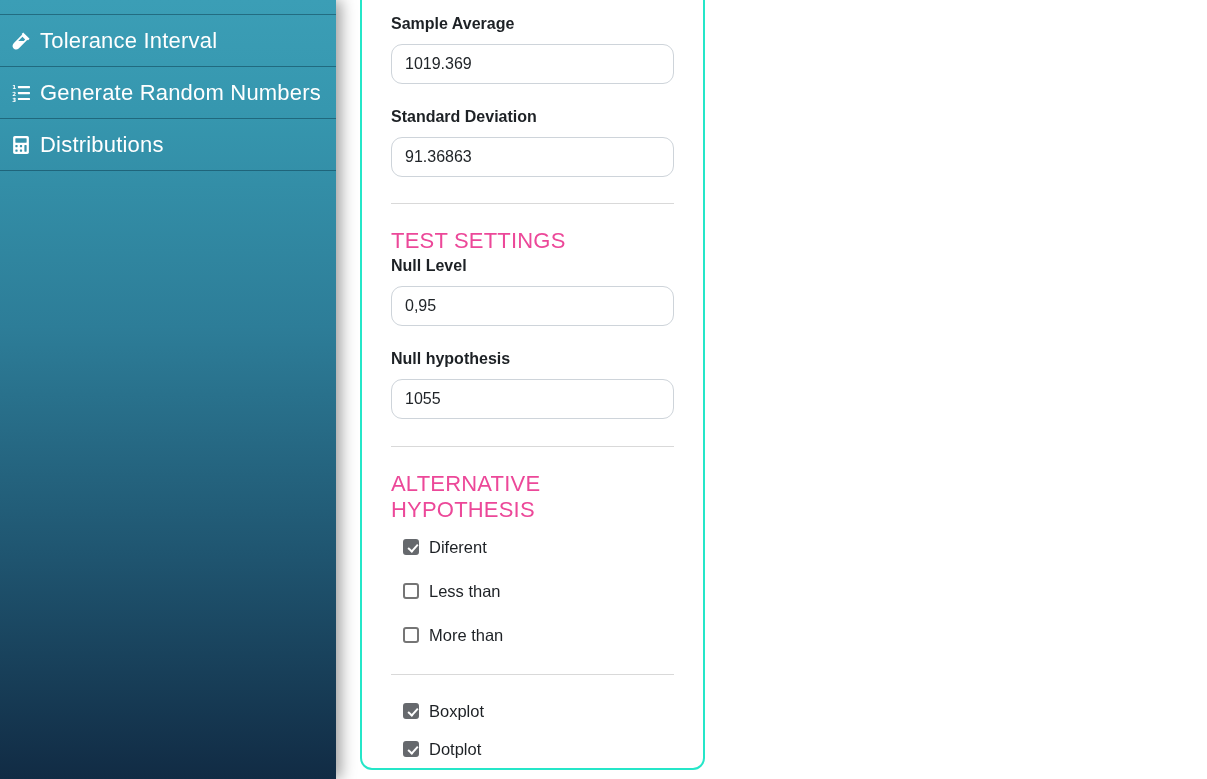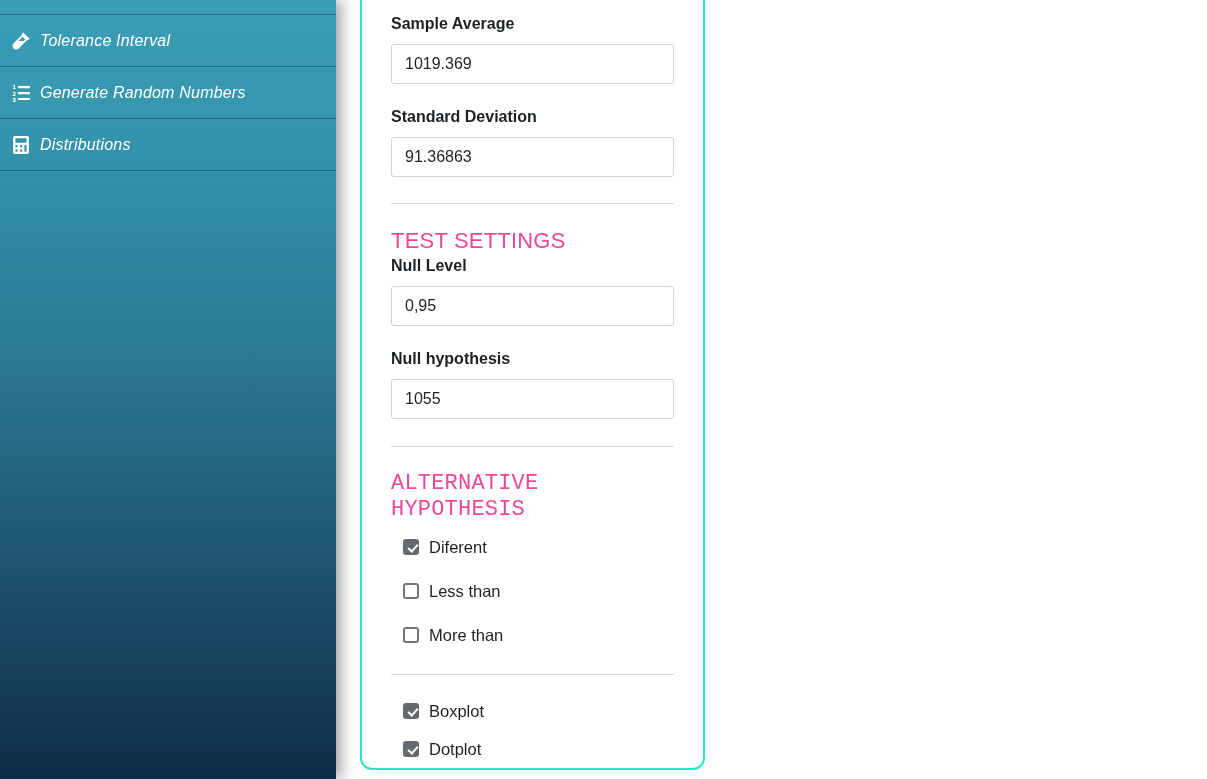--- a/index.html
+++ b/index.html
@@ -14,39 +14,39 @@
     box-shadow:5px 0 14px rgba(0,0,0,0.38);
     color:#fff;
   }
   .side-stub { height:15px; border-bottom:1px solid rgba(6,48,66,0.45); }
   .side-item {
     height:52px; display:flex; align-items:center; gap:9px; padding:0 10px;
     border-bottom:1px solid rgba(6,48,66,0.45); cursor:pointer;
   }
   .side-item .ic { width:21px; height:20px; display:flex; align-items:center; justify-content:center; flex:0 0 21px; }
   .side-item .ic svg { width:18px; height:18px; fill:#fff; }
-  .side-item .lbl { font-size:16px; letter-spacing:0.2px; color:#fff; white-space:nowrap;font-style:italic; }
+  .side-item .lbl { font-size:22px; letter-spacing:0.2px; color:#fff; white-space:nowrap; }
 
   
   .panel {
     position:absolute; left:360px; top:-24px; width:345px; height:794px;
     background:#fff; border:2px solid #25e6c8; border-radius:12px;
     padding:34px 29px 29px 29px;
   }
   .fld { margin-bottom:21px; }
   .fld label { display:block; font-size:16px; line-height:24px; font-weight:700; color:#1d2125; margin-bottom:8px; }
   .fld input {
-    width:100%; height:40px; border:1px solid #ced4da; border-radius:3px;
+    width:100%; height:40px; border:1px solid #ced4da; border-radius:11px;
     padding:8px 13px; font-size:16px; color:#212529; background:#fff;
     font-family:"Liberation Sans", sans-serif; outline:none;
   }
   hr.sep { border:none; border-top:1px solid #d9d9d9; margin:26px 0 24px 0; }
   hr.sep.tight { margin:27px 0 24px 0; }
   .section-heading { font-size:22px; line-height:26px; font-weight:400; color:#ec4899; letter-spacing:0.2px; }
-  .heading-gap { margin-bottom:12px;font-family:Liberation Mono, monospace; }
+  .heading-gap { margin-bottom:12px; }
 
   .chk-row { display:flex; align-items:center; height:24px; margin-bottom:20px; cursor:pointer;padding-left:12px; }
   .chk-row.last { margin-bottom:0; }
   .chk-row.plot { margin-bottom:14px; }
   .box {
     width:16px; height:16px; flex:0 0 16px; border-radius:3px;
     border:2px solid #757575; background:#fff; position:relative; margin-right:10px;
   }
   .box.checked { background:#66696d; border-color:#66696d; }
   .box.checked::after {

